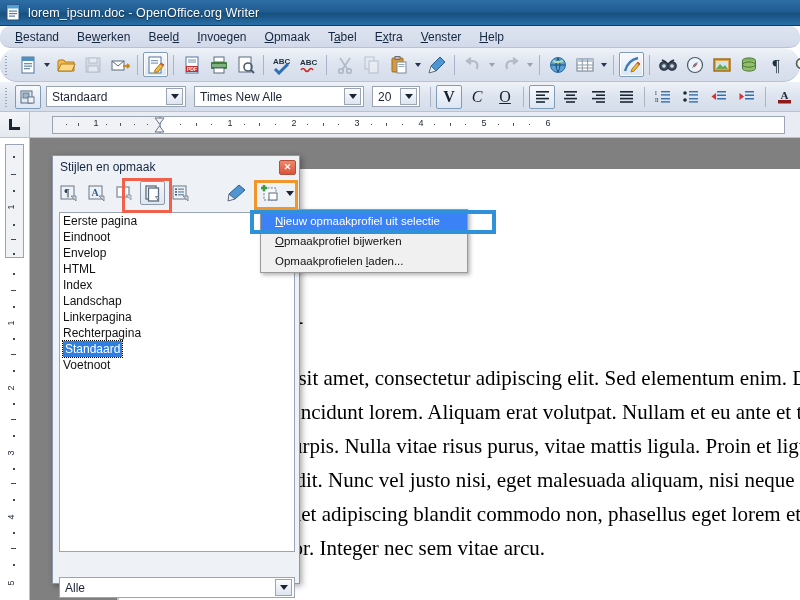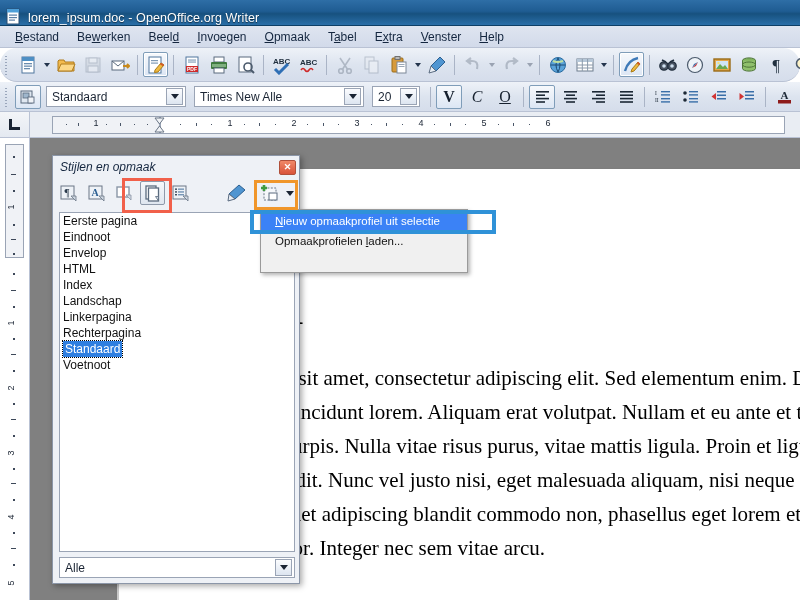--- a/index.html
+++ b/index.html
@@ -9,38 +9,39 @@
     font-size:12px;
     background:#ffffff;
     color:#000;
     position:relative;
   }
 
   
   #titlebar{
     position:absolute; left:0; top:0; width:800px; height:26px;
     background:linear-gradient(to bottom,#2e6ea6 0%,#1f5c92 45%,#17517f 55%,#2a6fa8 100%);
-    display:flex; align-items:flex-end; padding-left:5px;
+    display:flex; align-items:center; padding-left:5px;
     border-bottom:1px solid #0d3f66;
   }
   #titlebar .tb-icon{
     width:17px;height:17px;margin-right:6px;position:relative;flex:0 0 auto;
   }
   #titlebar .tb-title{
     color:#ffffff; font-size:12.5px; letter-spacing:.1px;
     text-shadow:0 1px 1px rgba(0,0,0,.55);
     white-space:nowrap;
   }
 
   
   #menubar{
     position:absolute; left:0; top:26px; width:800px; height:22px;
     background:linear-gradient(to bottom,#dfe5f0 0%,#d2daea 100%);
     display:flex; align-items:center; padding-left:6px;
     border-bottom:1px solid #b9c2d4;
+    border-radius:10px;
   }
   #menubar .mi{
     font-size:12px; color:#14263f; padding:2px 9px; white-space:nowrap; cursor:default;
   }
   #menubar .mi u{ text-decoration:underline; }
 
   
   .toolbar{
     position:absolute; left:0; width:800px;
     background:linear-gradient(to bottom,#eef2f8 0%,#dde4ef 50%,#d5ddeb 100%);
@@ -176,21 +177,21 @@
   
   #styles-dialog{
     position:absolute;left:52px;top:155px;width:248px;height:429px;
     background:#eef1f6;border:1px solid #8b96a8;
     box-shadow:2px 2px 6px rgba(0,0,0,.35);
   }
   #sd-title{
     height:22px;display:flex;align-items:center;padding:0 3px 0 7px;
     background:#eef1f6;
   }
-  #sd-title .t{ flex:1 1 auto;font-size:12px;color:#14263f;white-space:nowrap;font-style:italic; }
+  #sd-title .t{ flex:1 1 auto;font-size:12px;color:#14263f;white-space:nowrap; }
   #sd-close{
     width:17px;height:15px;border:1px solid #b04f3a;border-radius:2px;
     background:linear-gradient(to bottom,#f08868,#d9533a);
     display:flex;align-items:center;justify-content:center;
     color:#fff;font-size:9px;font-weight:bold;line-height:1;cursor:default;
   }
   #sd-toolbar{
     position:relative;height:30px;margin:0 3px;
     display:flex;align-items:center;
   }
@@ -215,21 +216,21 @@
     background:#ffffff;border:1px solid #9aa4b5;overflow:hidden;
   }
   #sd-list .row{
     height:16px;line-height:16px;padding-left:3px;font-size:12px;color:#111;white-space:nowrap;cursor:default;
   }
   #sd-list .row.sel{
     background:#2f7fe0;color:#ffffff;display:inline-block;padding:0 2px;margin-left:3px;
     outline:1px dotted #000; outline-offset:0px;
   }
   #sd-filterwrap{
-    position:absolute;left:6px;top:401px;width:236px;height:21px;
+    position:absolute;left:6px;top:421px;width:236px;height:21px;
   }
   #sd-filter{
     width:236px;height:21px;background:#fff;border:1px solid #9aa4b5;display:flex;align-items:center;
   }
   #sd-filter .fval{ flex:1 1 auto;padding-left:5px;font-size:12px;color:#1a2433; }
   #sd-filter .fbtn2{
     width:17px;height:17px;margin-right:2px;flex:0 0 auto;
     background:linear-gradient(to bottom,#fbfcfe,#dde5f0);border:1px solid #9aa4b5;
     display:flex;align-items:center;justify-content:center;
   }
@@ -847,18 +848,19 @@
       <span class="fval">Alle</span>
       <span class="fbtn2">
           <i></i>
         </span>
     </div>
   </div>
 </div>
 
 <div id="newstyle-menu">
   <div class="row hl"><u>N</u>ieuw opmaakprofiel uit selectie</div>
+  <div class="row"><u>O</u>pmaakprofiel bijwerken</div>
   <div class="row">Opmaakprofielen <u>l</u>aden...</div>
 </div>
 
 <div class="anno" id="anno-red"></div>
 <div class="anno" id="anno-orange"></div>
 <div class="anno" id="anno-blue"></div>
 
 </body></html>

